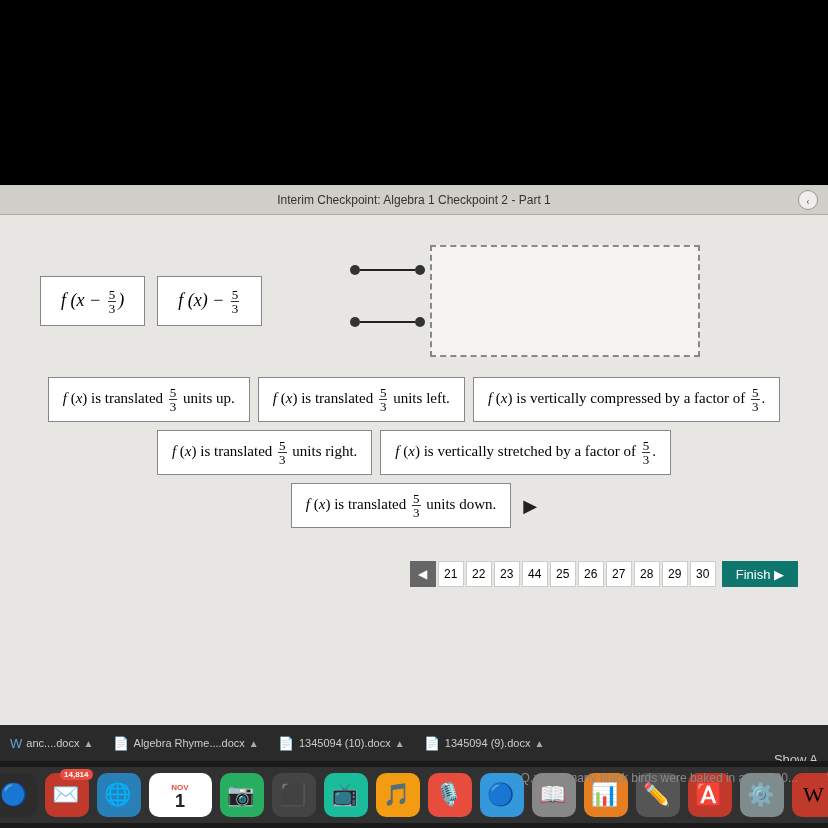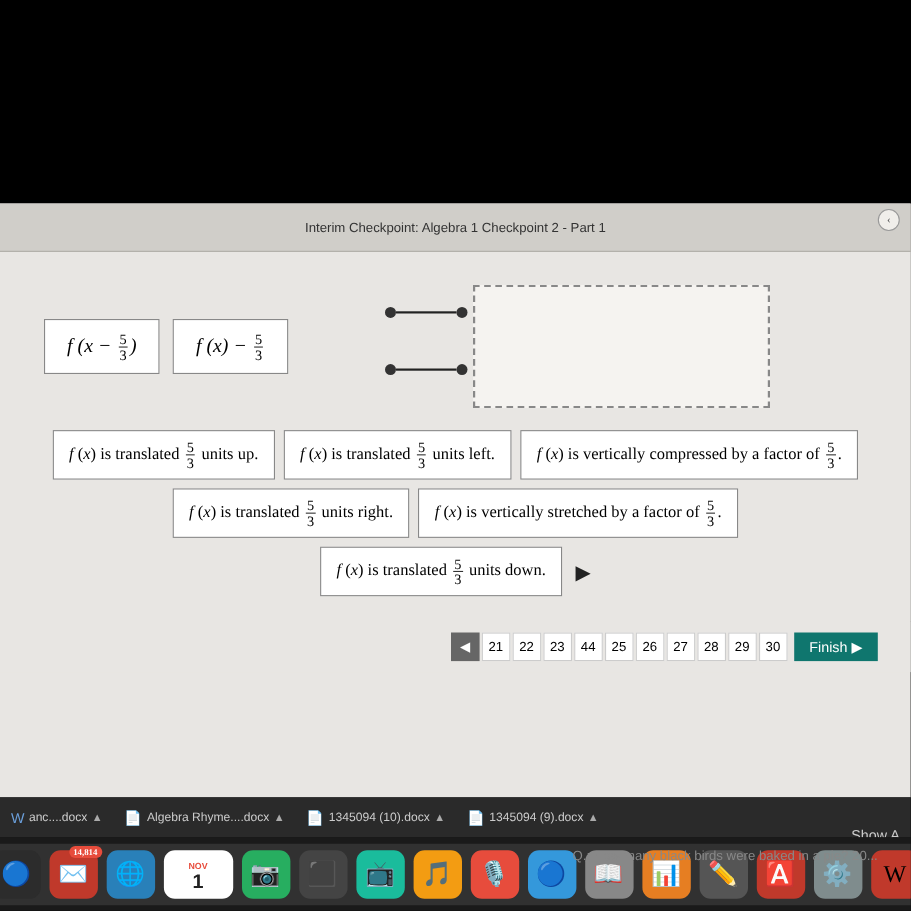--- a/index.html
+++ b/index.html
@@ -24,21 +24,21 @@
     .screen {
       width: 100%;
       height: 540px;
       background: #e8e6e3;
       position: relative;
     }
 
     
     .header-bar {
       width: 100%;
-      height: 44px;
+      height: 30px;
       background: #d0cec9;
       display: flex;
       align-items: center;
       justify-content: center;
       position: relative;
       border-bottom: 1px solid #b0ada8;
     }
 
     .header-title {
       font-size: 12px;
@@ -275,21 +275,21 @@
       position: relative;
     }
 
     .dock-badge {
       position: absolute;
       top: -4px;
       right: -4px;
       background: #e74c3c;
       color: #fff;
       font-size: 8px;
-      font-family: Liberation Serif, serif;
+      font-family: Liberation Sans, sans-serif;
       border-radius: 8px;
       padding: 1px 4px;
       font-weight: bold;
     }
 
     .dock-right-text {
       position: absolute;
       right: 30px;
       top: 10px;
       color: #888;

